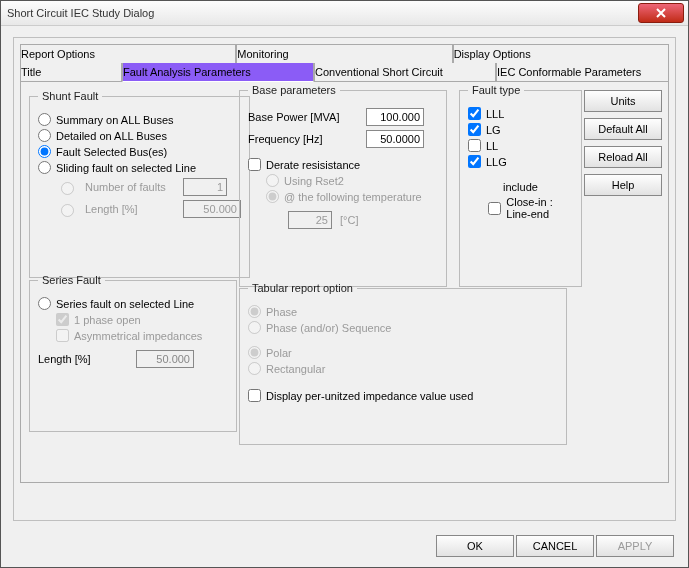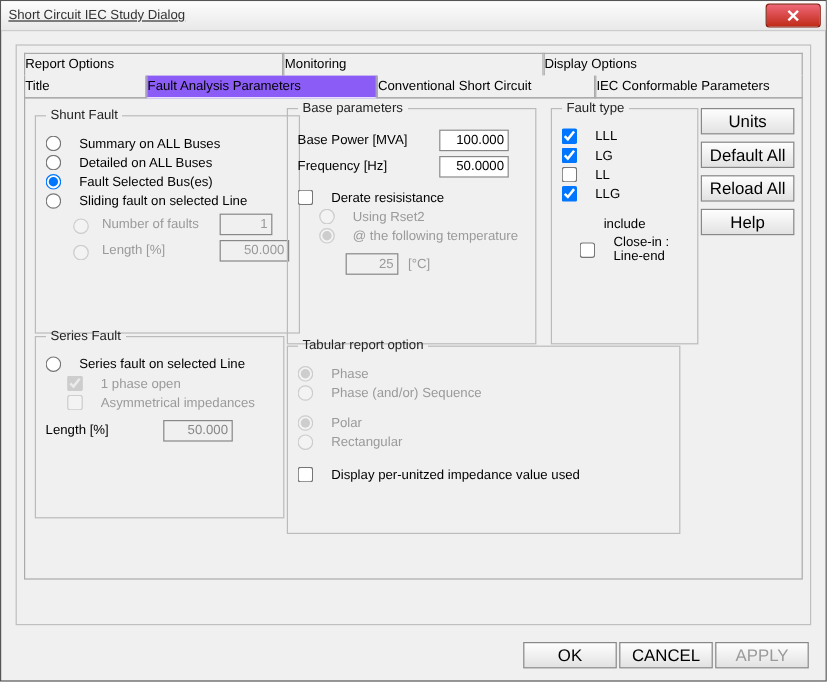--- a/index.html
+++ b/index.html
@@ -21,21 +21,21 @@
   }
   .titlebar {
     height: 24px;
     background: linear-gradient(#fdfdfd,#e8e8e8);
     border-bottom: 1px solid #ccc;
     display: flex;
     align-items: center;
     padding: 0 6px;
     position: relative;
   }
-  .titlebar span { color:#333;text-decoration:underline; }
+  .titlebar span { color:#333; }
   .close-btn {
     position:absolute; right:4px; top:2px;
     width:44px; height:18px;
     background: linear-gradient(#e67,#c12b17);
     border:1px solid #8a1d0f;
     border-radius:3px;
     color:#fff; font-weight:bold;
     display:flex;align-items:center;justify-content:center;
     font-size:12px;
     cursor:pointer;
@@ -69,39 +69,39 @@
   fieldset {
     border:1px solid #bbb;
     margin:0;
     padding:8px 8px 8px 8px;
     position:absolute;
   }
   legend { padding:0 4px; color:#222; font-size:11px;}
   .radio, .check {
     display:flex; align-items:center;
     margin:3px 0;
-    gap:15px;
+    gap:5px;
   }
   .radio input, .check input { margin:0; }
   .disabled, .disabled * { color:#9a9a9a !important; }
   .numbox {
     width:50px; height:16px;
     border:1px solid #888; background:#fff;
     text-align:right; padding:0 3px; font-size:11px;
   }
   .numbox[disabled]{ background:#f0f0f0; color:#888;}
   .btncol {
     position:absolute; right:6px; top:8px;
     display:flex; flex-direction:column; gap:6px;
   }
   button.std {
     width:78px; height:22px;
     background:linear-gradient(#fefefe,#e2e2e2);
     border:1px solid #888;
-    font-size:14px;
+    font-size:11px;
     font-family:inherit;
     cursor:pointer;
   }
   button.std:disabled { color:#9a9a9a; }
   .footer {
     position:absolute; bottom:10px; right:14px;
     display:flex; gap:2px;
   }
   .row { display:flex; align-items:center; gap:8px; margin:4px 0;}
   .sub { margin-left:18px; }

